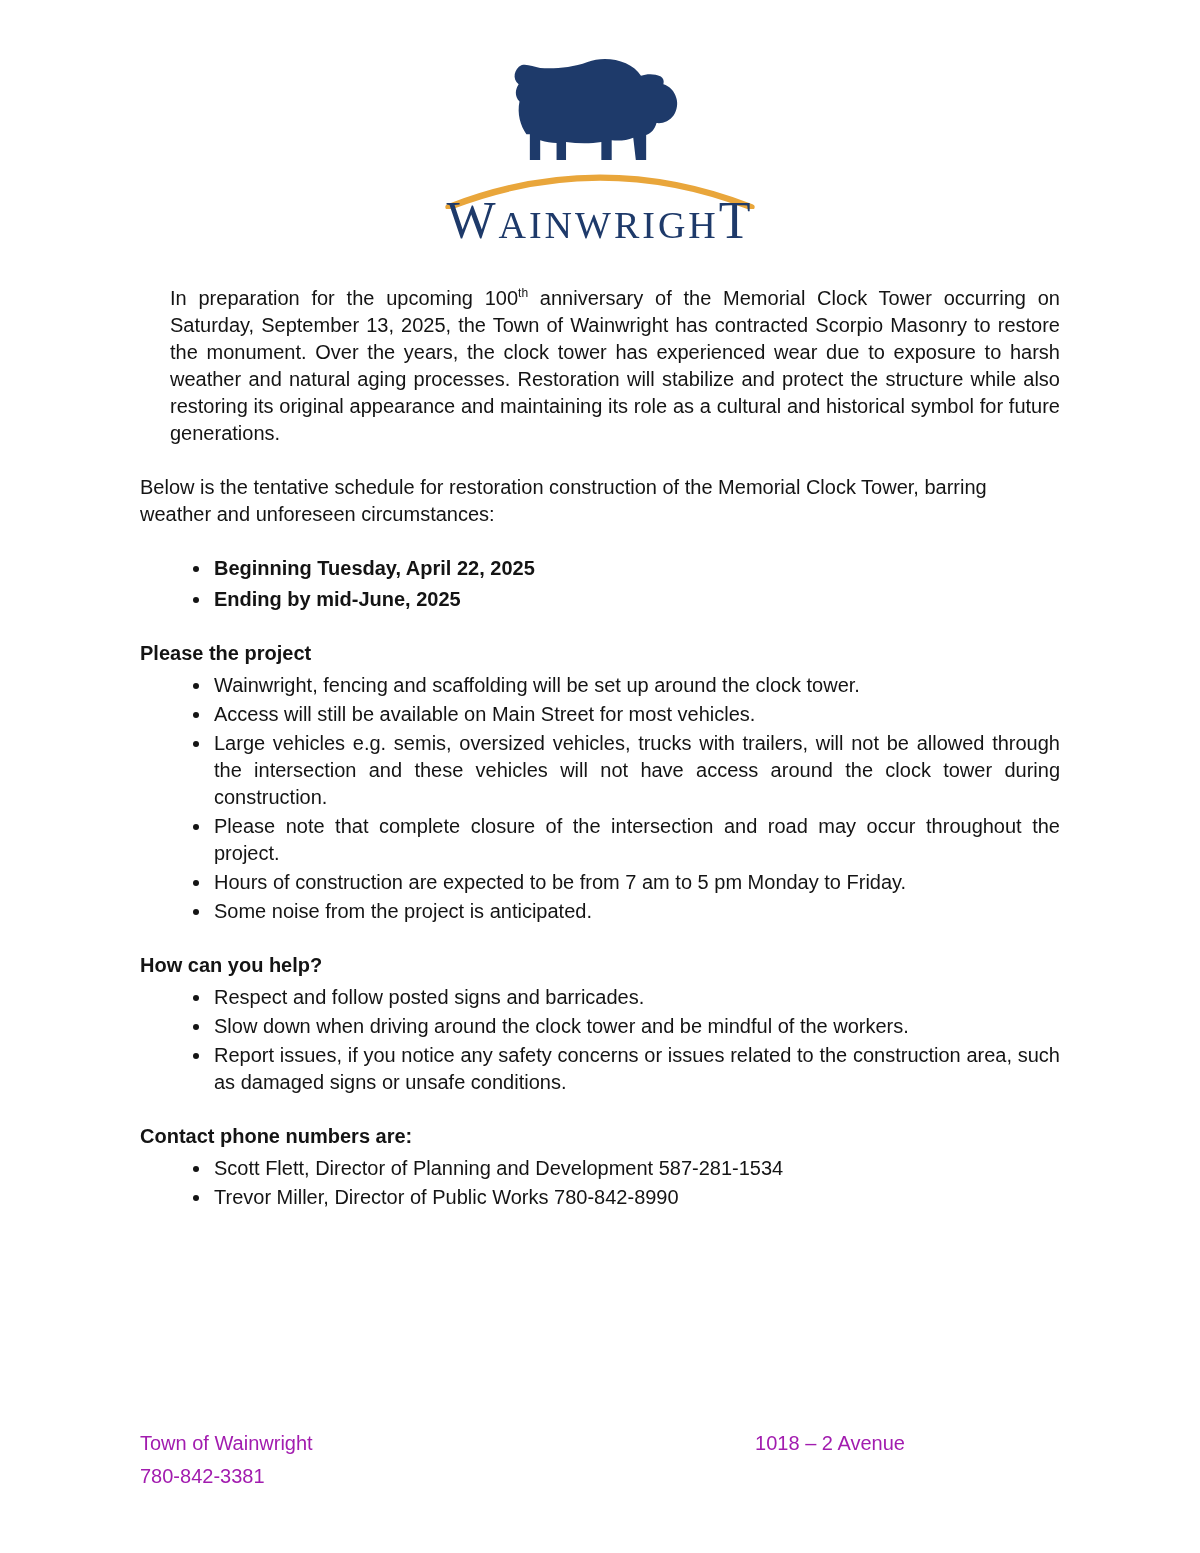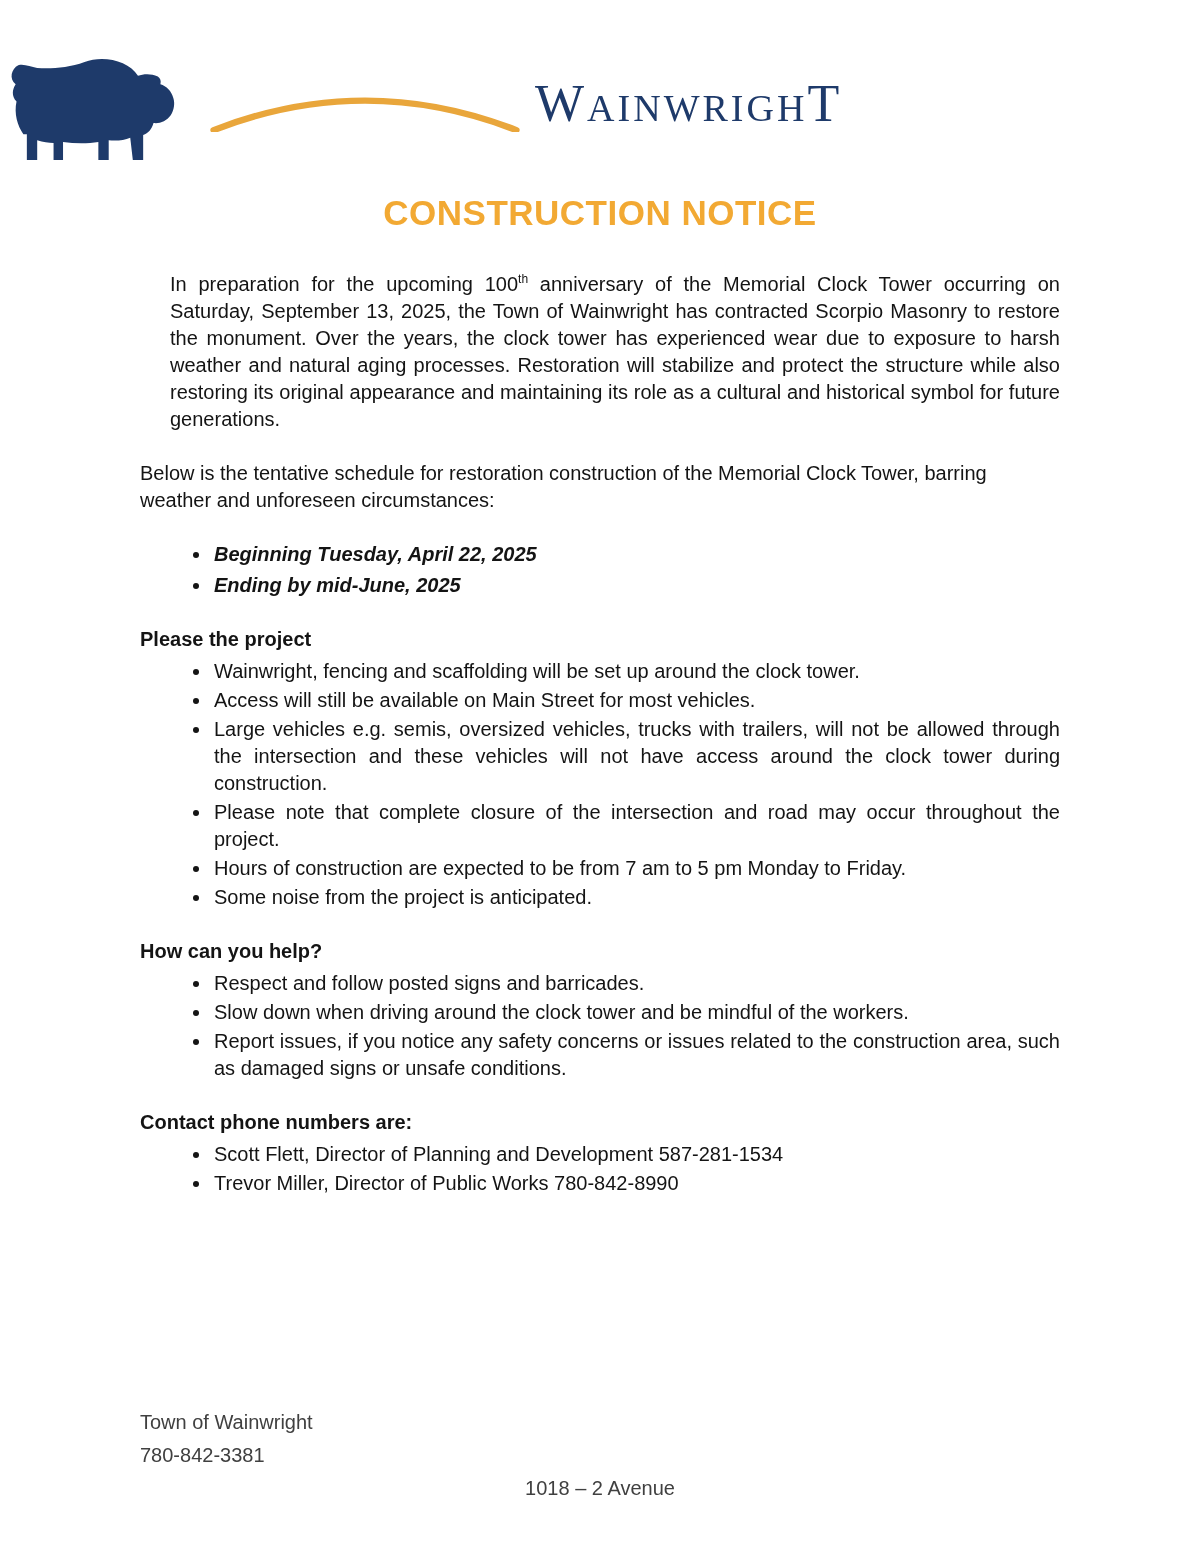--- a/index.html
+++ b/index.html
@@ -11,21 +11,21 @@
     margin: 0 auto;
     background: #ffffff;
     font-family: "Liberation Sans", sans-serif;
     color: #141414;
     overflow: hidden;
   }
   
   .logo {
     padding-top: 55px;
     display: flex;
-    flex-direction: row;
+    flex-direction: column;
     align-items: center;
   }
   .bison-svg { width: 195px; height: 112px; display: block; }
   .arc-svg { width: 340px; height: 48px; display: block; margin-top: -6px; }
   .wordmark {
     margin-top: -14px;
     font-family: "Liberation Serif", serif;
     color: #1e3a6a;
     letter-spacing: 3px;
     line-height: 1;
@@ -54,39 +54,38 @@
   .bullets {
     list-style: disc;
     margin: 0 0 27px 0;
     padding-left: 72px;
   }
   .bullets li {
     margin: 2px 0;
     padding-left: 2px;
     text-align: justify;
   }
-  .bullets.bold { font-weight: 700; font-style: italic; }
+  .bullets.bold { font-weight: 700; }
   .bullets.bold li { margin: 4px 0; }
   .section-heading {
     font-size: 20px;
     font-weight: 700;
     margin: 0 0 5px 0;
   }
   .closing { margin-top: 50px; }
   
   .page-footer {
     position: absolute;
     left: 140px;
     right: 140px;
-    bottom: 48px;
+    bottom: 60px;
     display: flex;
-    color: #404040;
+    color: #a21caf;
     font-size: 20px;
     line-height: 33px;
-    flex-direction: column;
   }
   .fcol { flex: 1; }
   .fcol.center { text-align: center; }
   .fcol.right { text-align: right; }
 </style>
 </head>
 <body>
 
 <div class="page">
 
@@ -112,21 +111,20 @@
         C 146 6, 116 0, 95 8
         C 76 15, 56 16, 40 15
         C 32 14, 25 10, 18 12 Z"></path>
     </svg>
     <svg class="arc-svg" viewBox="0 0 340 52" aria-hidden="true">
       <path d="M6 50 Q 170 -14 334 50" fill="none" stroke="#e9a63b" stroke-width="7" stroke-linecap="round"></path>
     </svg>
     <div class="wordmark"><span class="big">W</span><span class="mid">AINWRIGH</span><span class="big">T</span></div>
   </header>
 
-  <h1 class="doc-title">CONSTRUCTION NOTICE</h1>
 
   <main class="content">
 
     <p class="para justify"><span>In preparation for the upcoming 100</span><sup>th</sup><span> anniversary of the Memorial Clock Tower occurring on Saturday, September 13, 2025, the Town of Wainwright has contracted Scorpio Masonry to restore the monument. Over the years, the clock tower has experienced wear due to exposure to harsh weather and natural aging processes. Restoration will stabilize and protect the structure while also restoring its original appearance and maintaining its role as a cultural and historical symbol for future generations.</span></p>
 
     <p class="para">Below is the tentative schedule for restoration construction of the Memorial Clock Tower, barring weather and unforeseen circumstances:</p>
 
     <ul class="bullets bold">
       <li>Beginning Tuesday, April 22, 2025</li>
       <li>Ending by mid-June, 2025</li>

